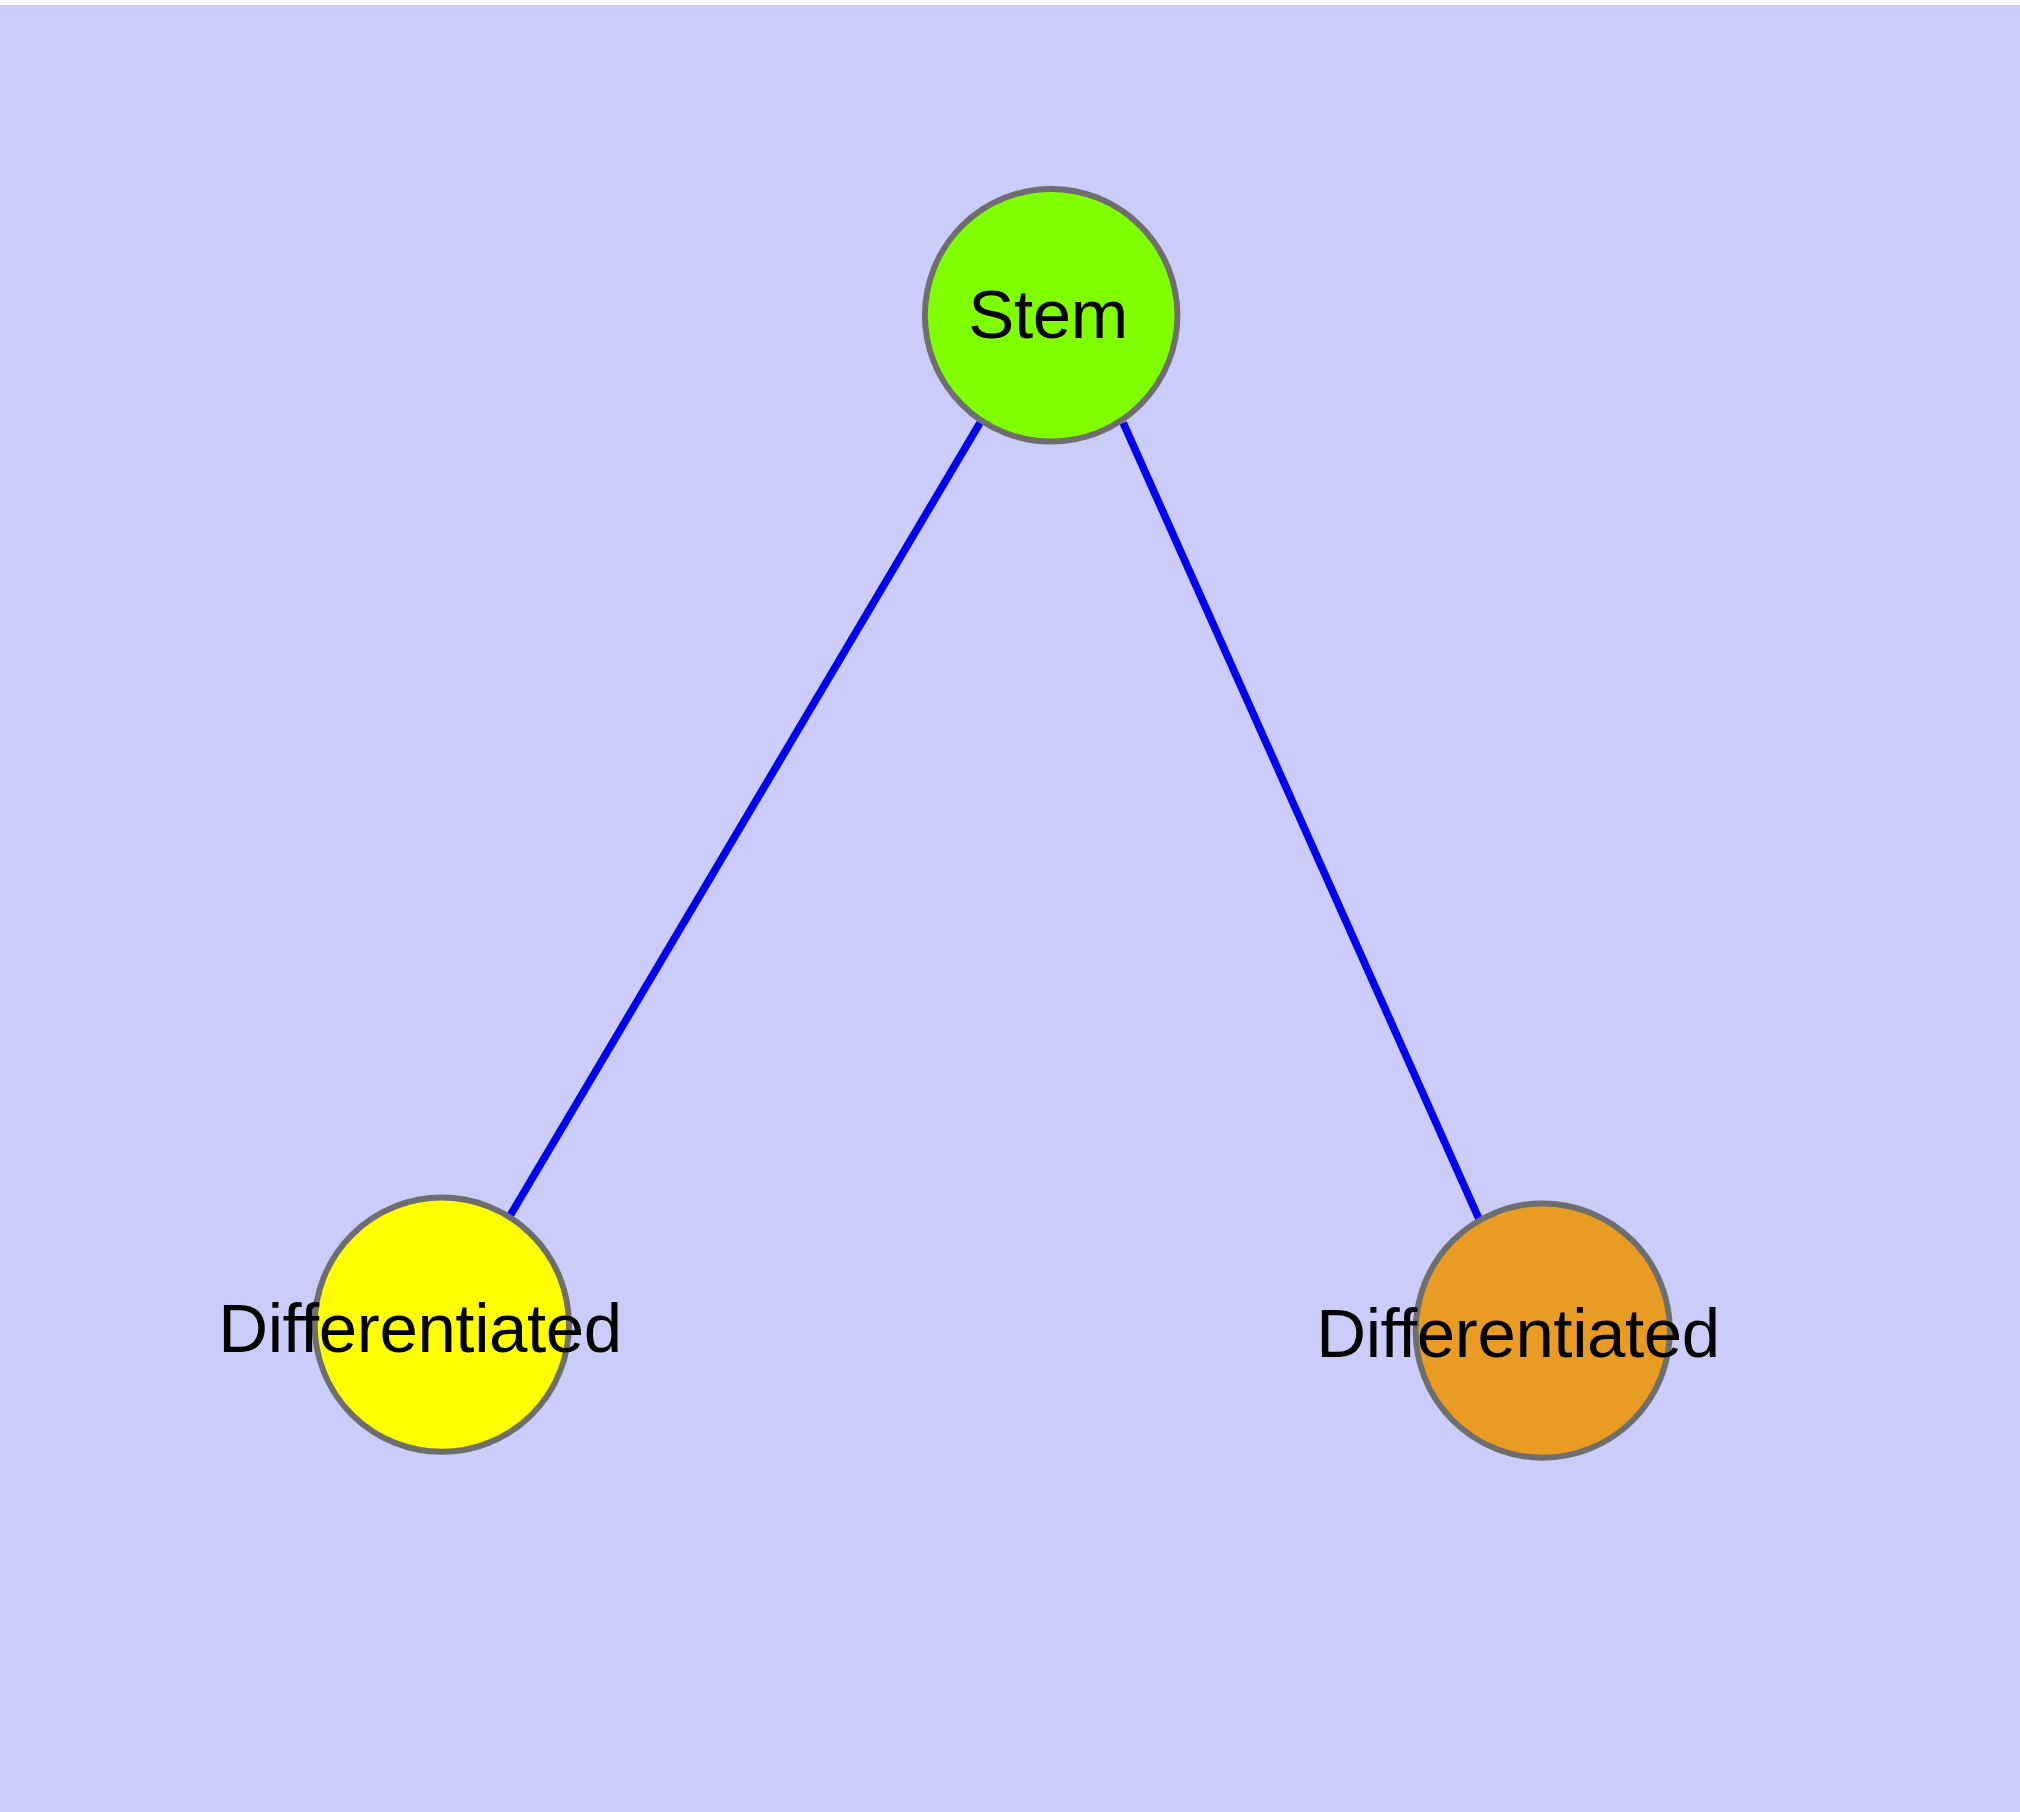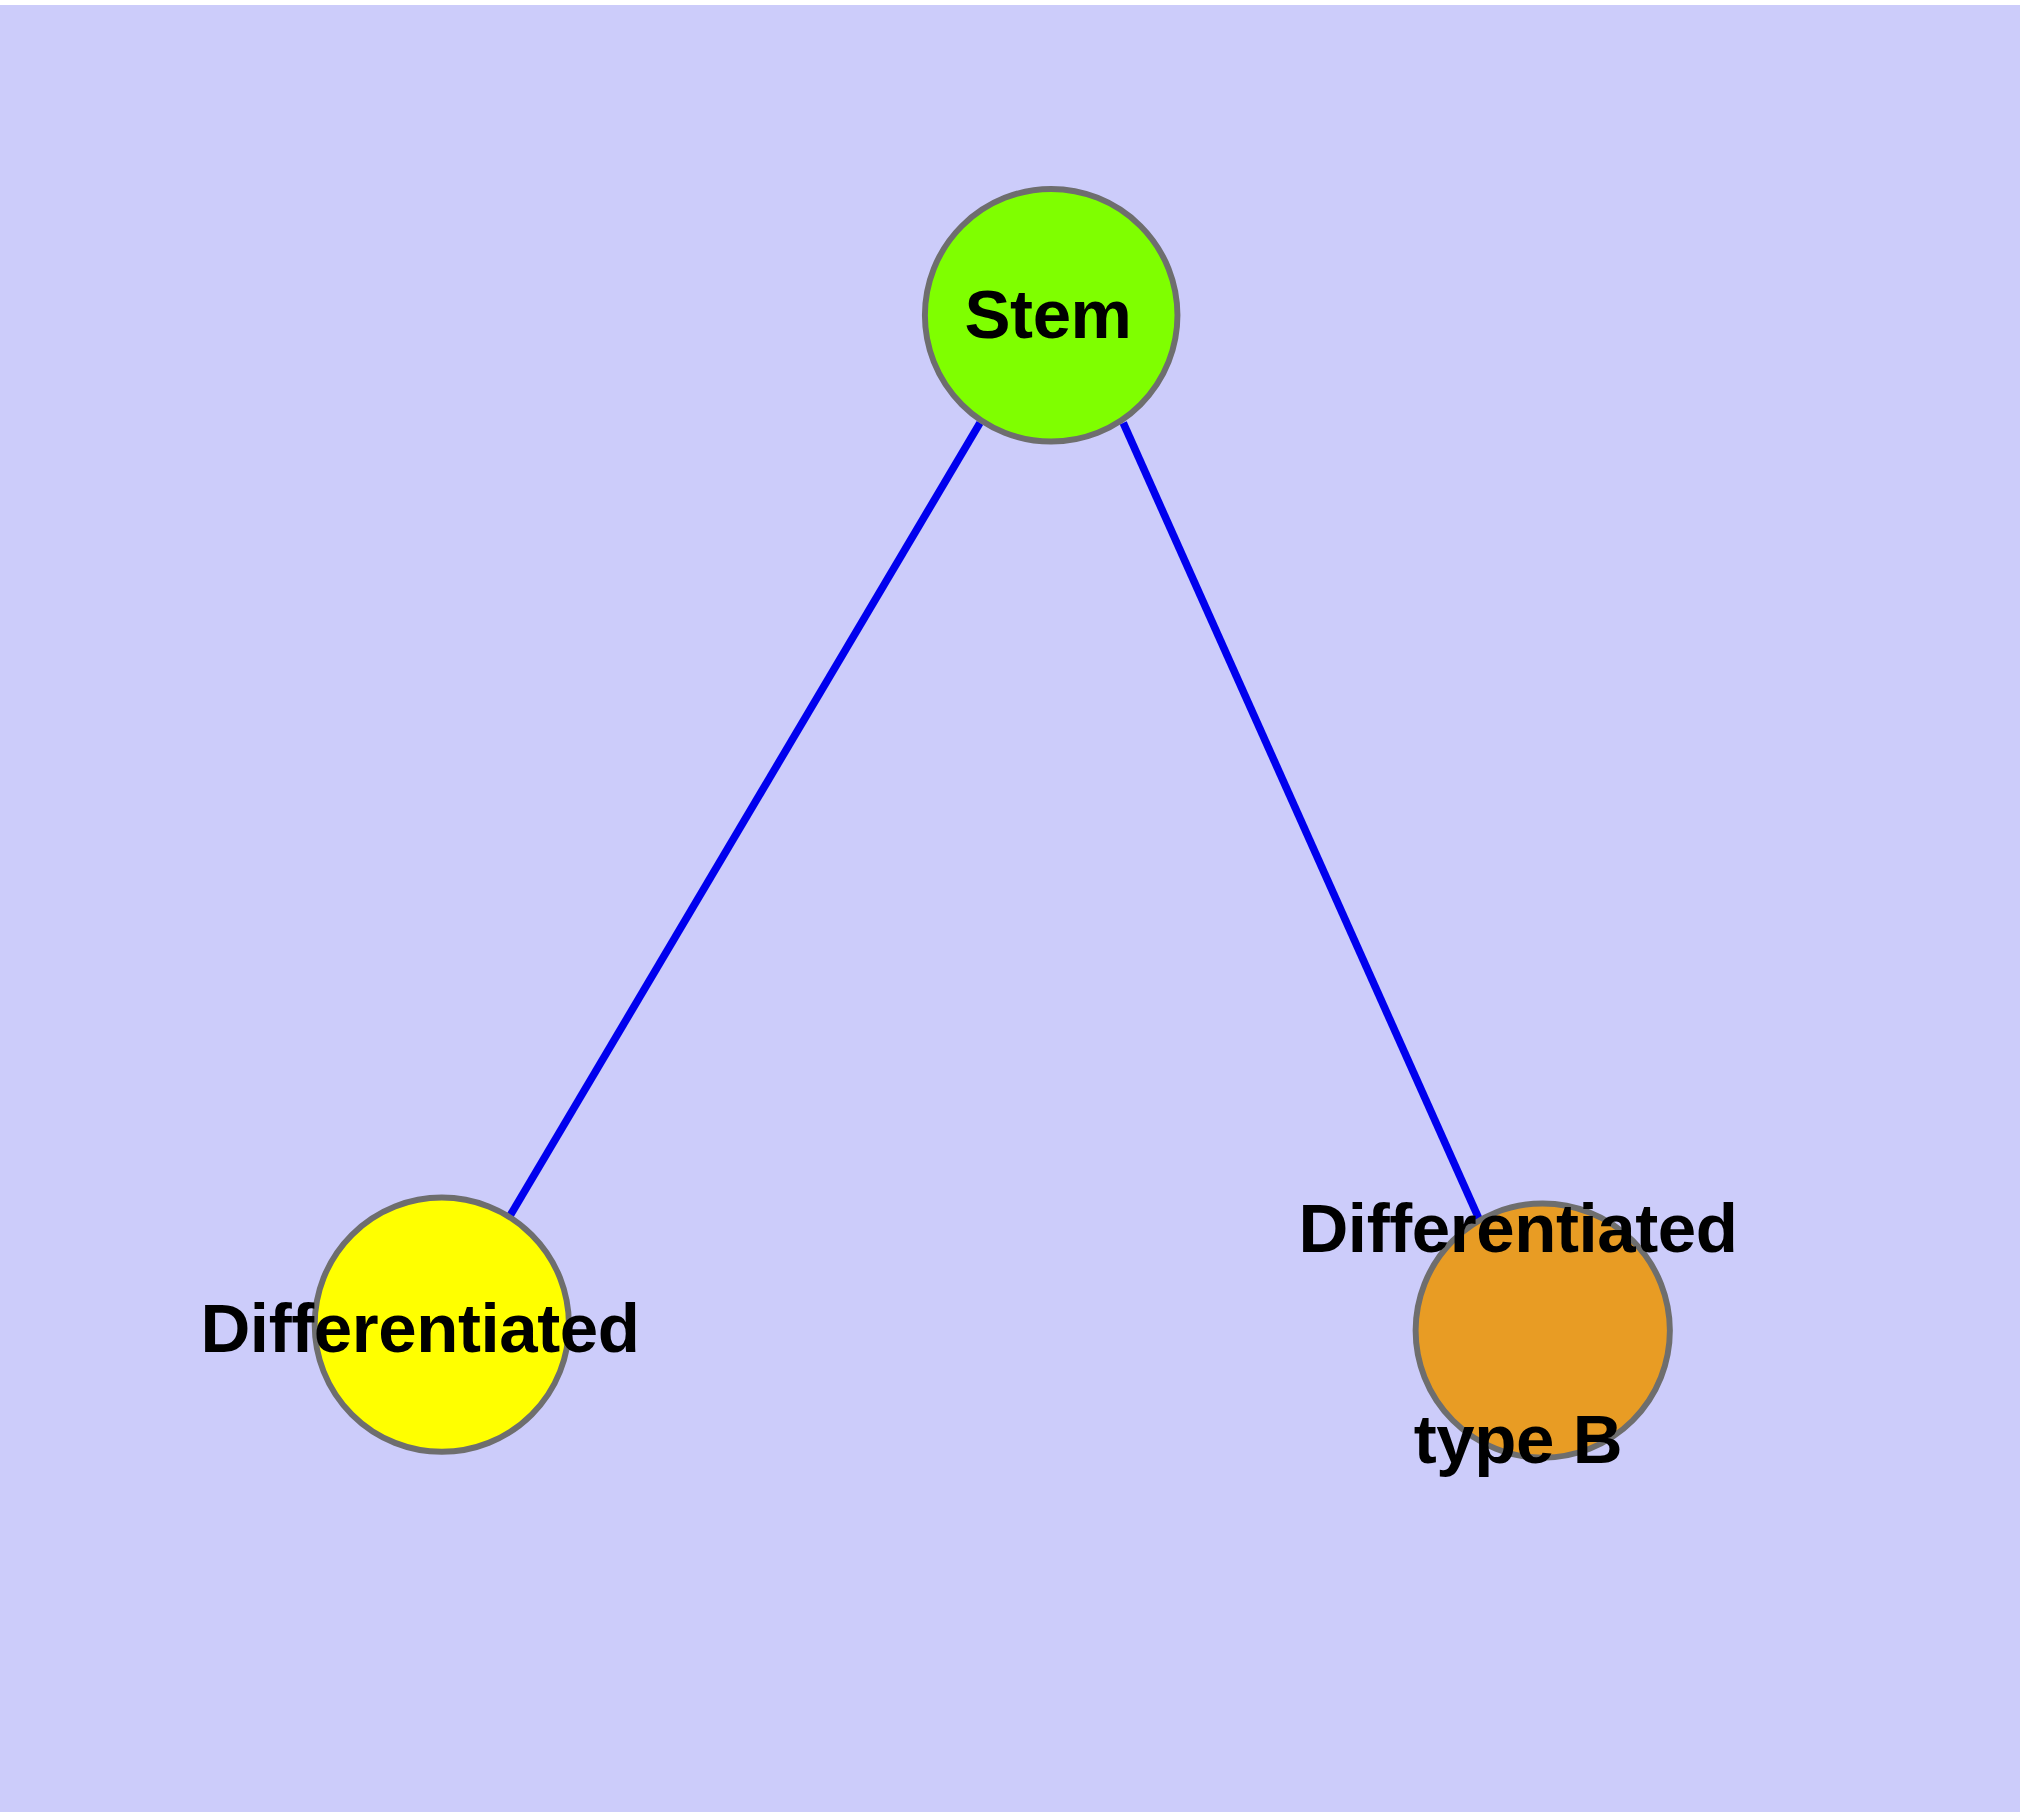--- a/index.html
+++ b/index.html
@@ -26,21 +26,21 @@
   #graph-svg {
     position: absolute;
     left: 0;
     top: 0;
     width: 2021px;
     height: 1812px;
   }
   .node-label {
     position: absolute;
     text-align: center;
-    font-weight: bold;
+    font-weight: normal;
     color: #000000;
     line-height: 1.02;
     white-space: pre;
     pointer-events: none;
     letter-spacing: -0.4px;
   }
   #label-stem {
     font-size: 69px;
     left: 1048px;
     top: 315px;
@@ -83,17 +83,16 @@
   <div class="node-label" id="label-stem">
     <div>Stem</div>
   </div>
 
   <div class="node-label" id="label-diff-a">
     <div>Differentiated</div>
   </div>
 
   <div class="node-label" id="label-diff-b">
     <div>Differentiated</div>
-    <div>type B</div>
   </div>
 
 </div>
 
 
 </body></html>

